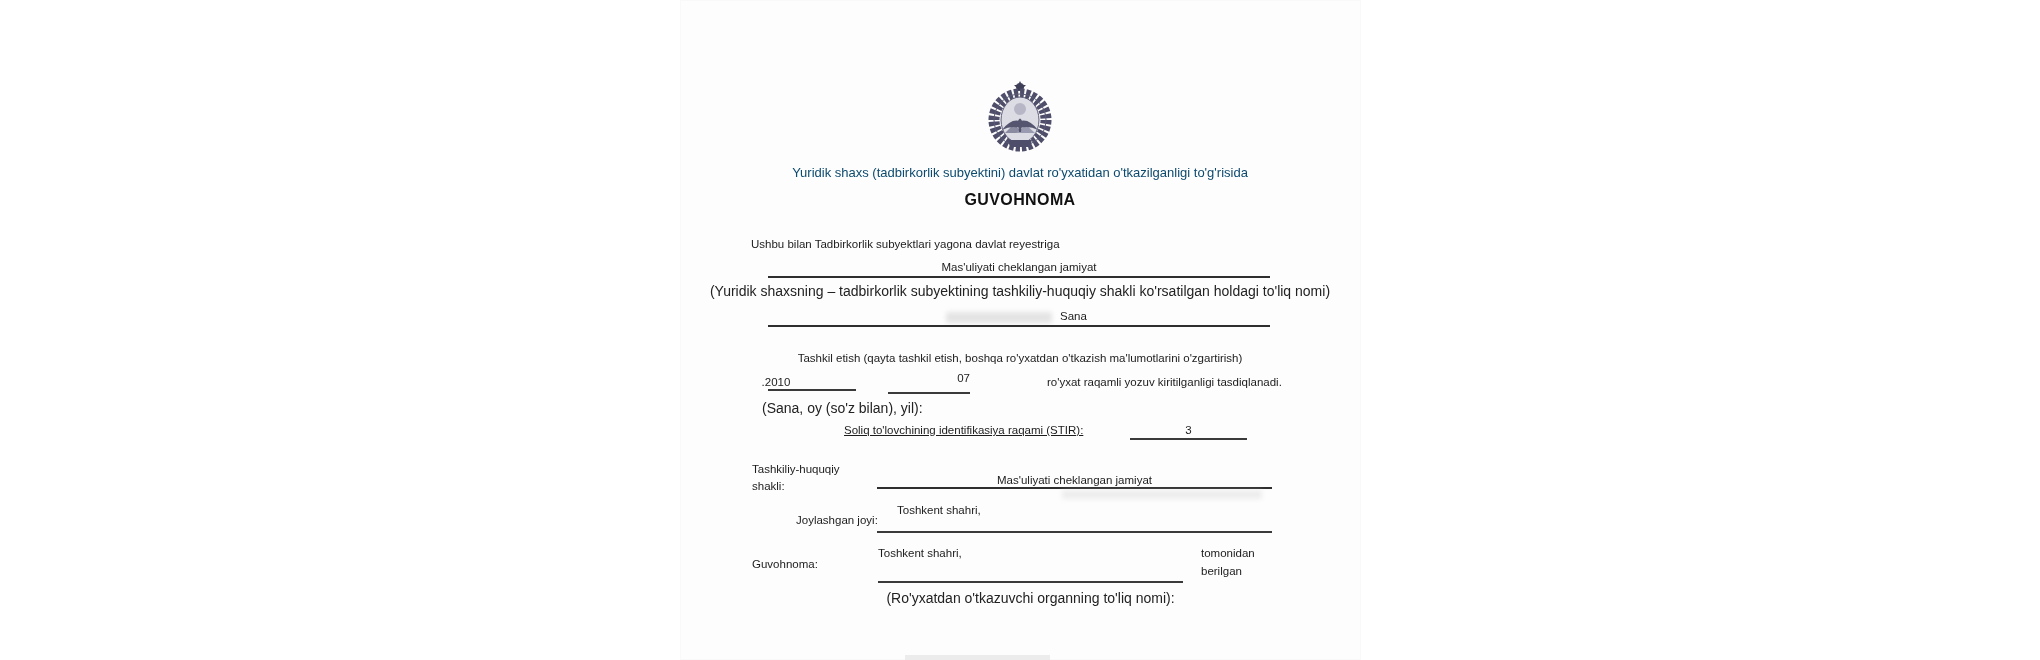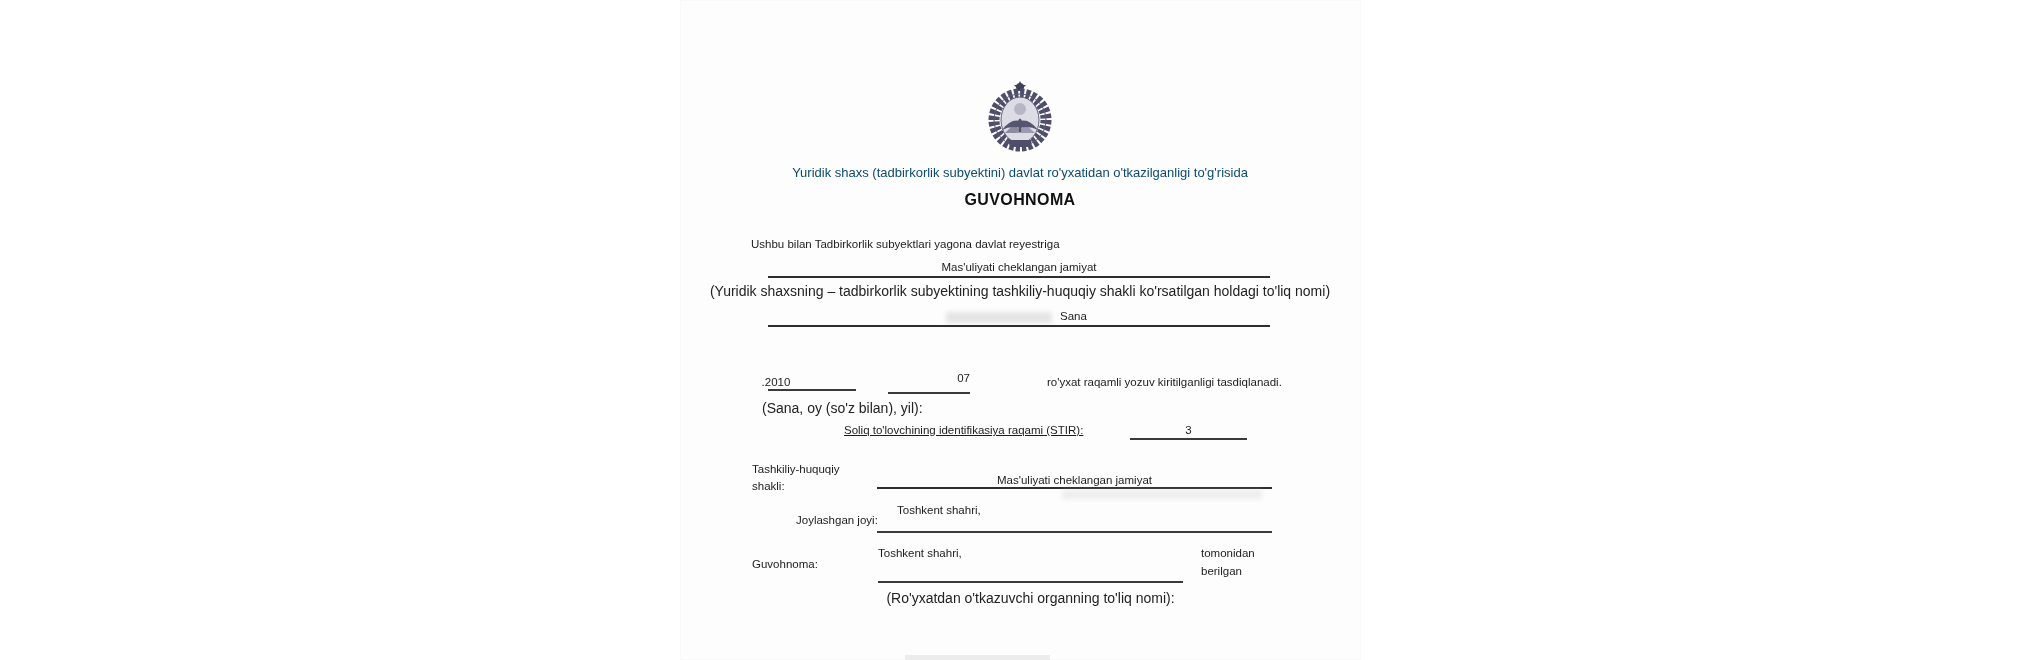--- a/index.html
+++ b/index.html
@@ -68,20 +68,21 @@
   <div class="abs body-txt" style="left:751px;top:238px;">Ushbu bilan Tadbirkorlik subyektlari yagona davlat reyestriga</div>
 
   <div class="abs ctr body-txt" style="left:768px;top:261px;width:502px;">Mas'uliyati cheklangan jamiyat</div>
   <div class="uline" style="left:768px;top:276px;width:502px;"></div>
   <div class="abs ctr small-cap" style="left:690px;top:283px;width:660px;">(Yuridik shaxsning  – tadbirkorlik subyektining tashkiliy-huquqiy shakli ko'rsatilgan holdagi to'liq nomi)</div>
 
   <div class="blur-redact" style="left:946px;top:312px;width:106px;height:11px;"></div>
   <div class="abs body-txt" style="left:1060px;top:310px;">Sana</div>
   <div class="uline" style="left:768px;top:325px;width:502px;"></div>
 
+  <div class="abs ctr body-txt" style="left:690px;top:352px;width:660px;">Tashkil etish (qayta tashkil etish, boshqa ro'yxatdan o'tkazish ma'lumotlarini o'zgartirish)</div>
 
   <div class="abs ctr body-txt" style="left:732px;top:376px;width:88px;">.2010</div>
   <div class="uline-thin" style="left:768px;top:389px;width:88px;"></div>
   <div class="abs ctr body-txt" style="left:888px;top:372px;width:82px;text-align:right;">07</div>
   <div class="uline-thin" style="left:888px;top:392px;width:82px;"></div>
   <div class="abs body-txt" style="left:1047px;top:376px;">ro'yxat raqamli yozuv kiritilganligi tasdiqlanadi.</div>
   <div class="abs small-cap" style="left:762px;top:400px;">(Sana, oy (so'z bilan), yil):</div>
 
   <div class="abs body-txt" style="left:844px;top:424px;text-decoration:underline;">Soliq to'lovchining identifikasiya raqami (STIR):</div>
   <div class="abs ctr body-txt" style="left:1130px;top:424px;width:117px;">3</div>

